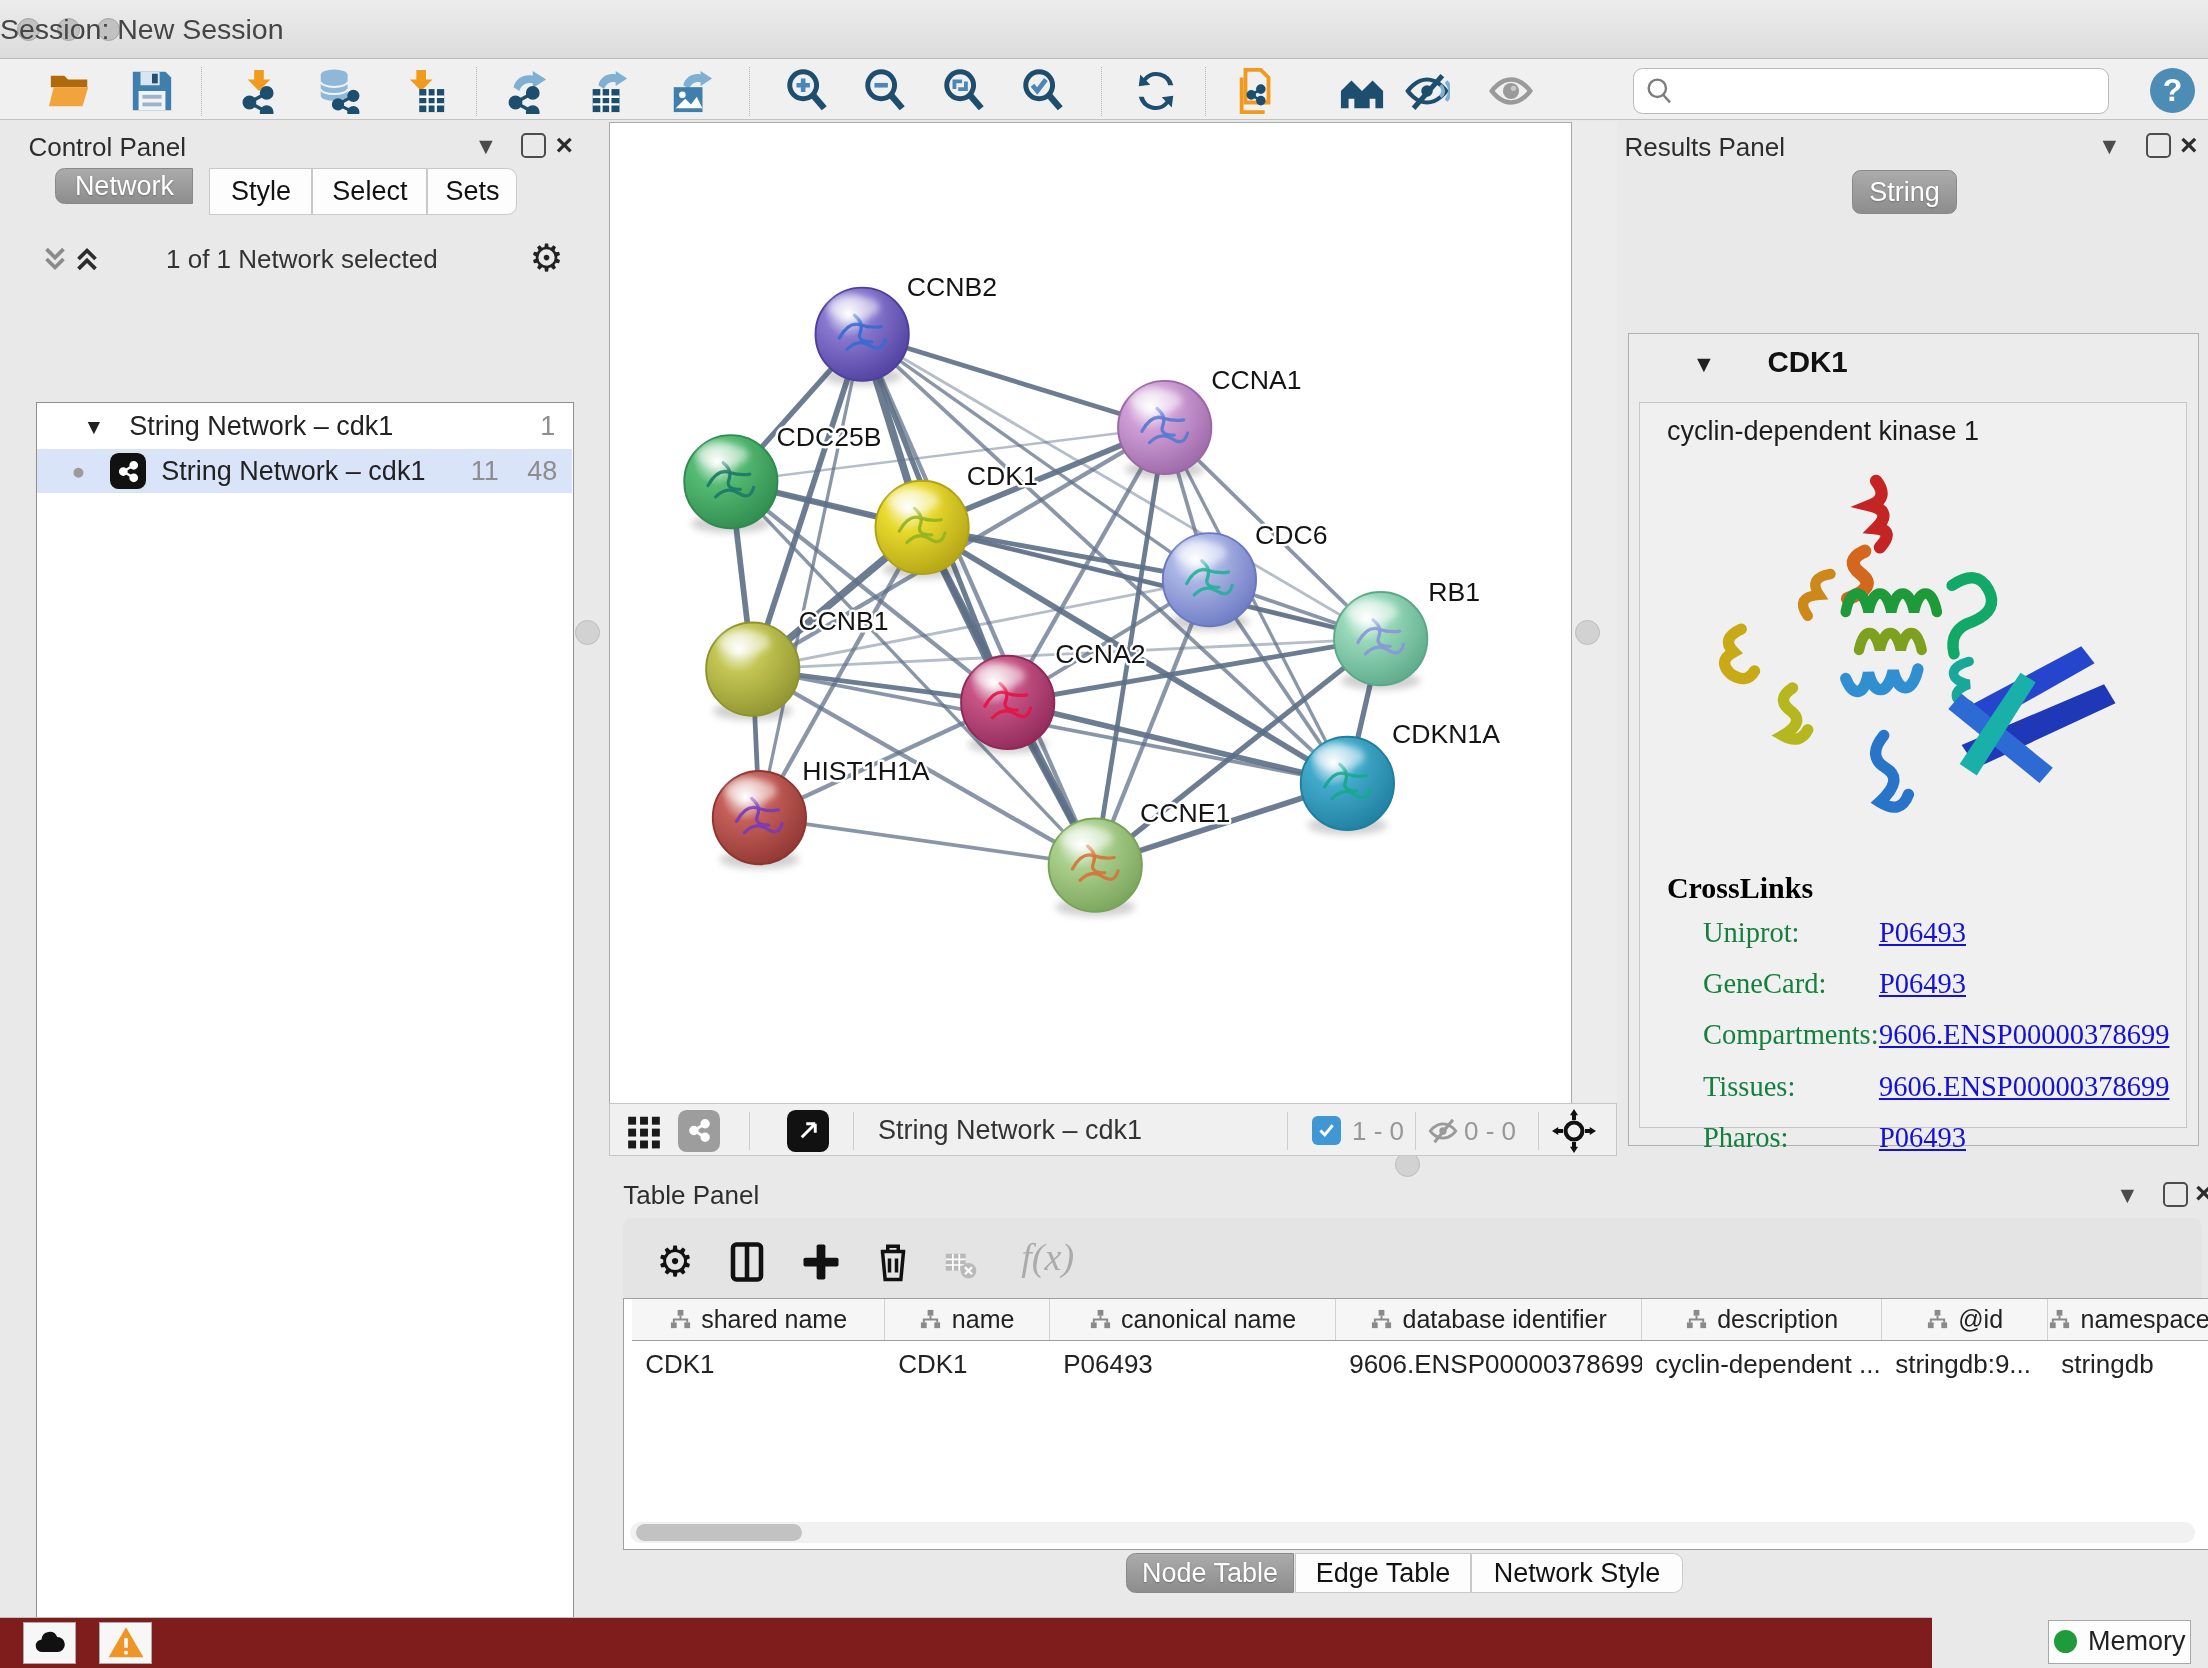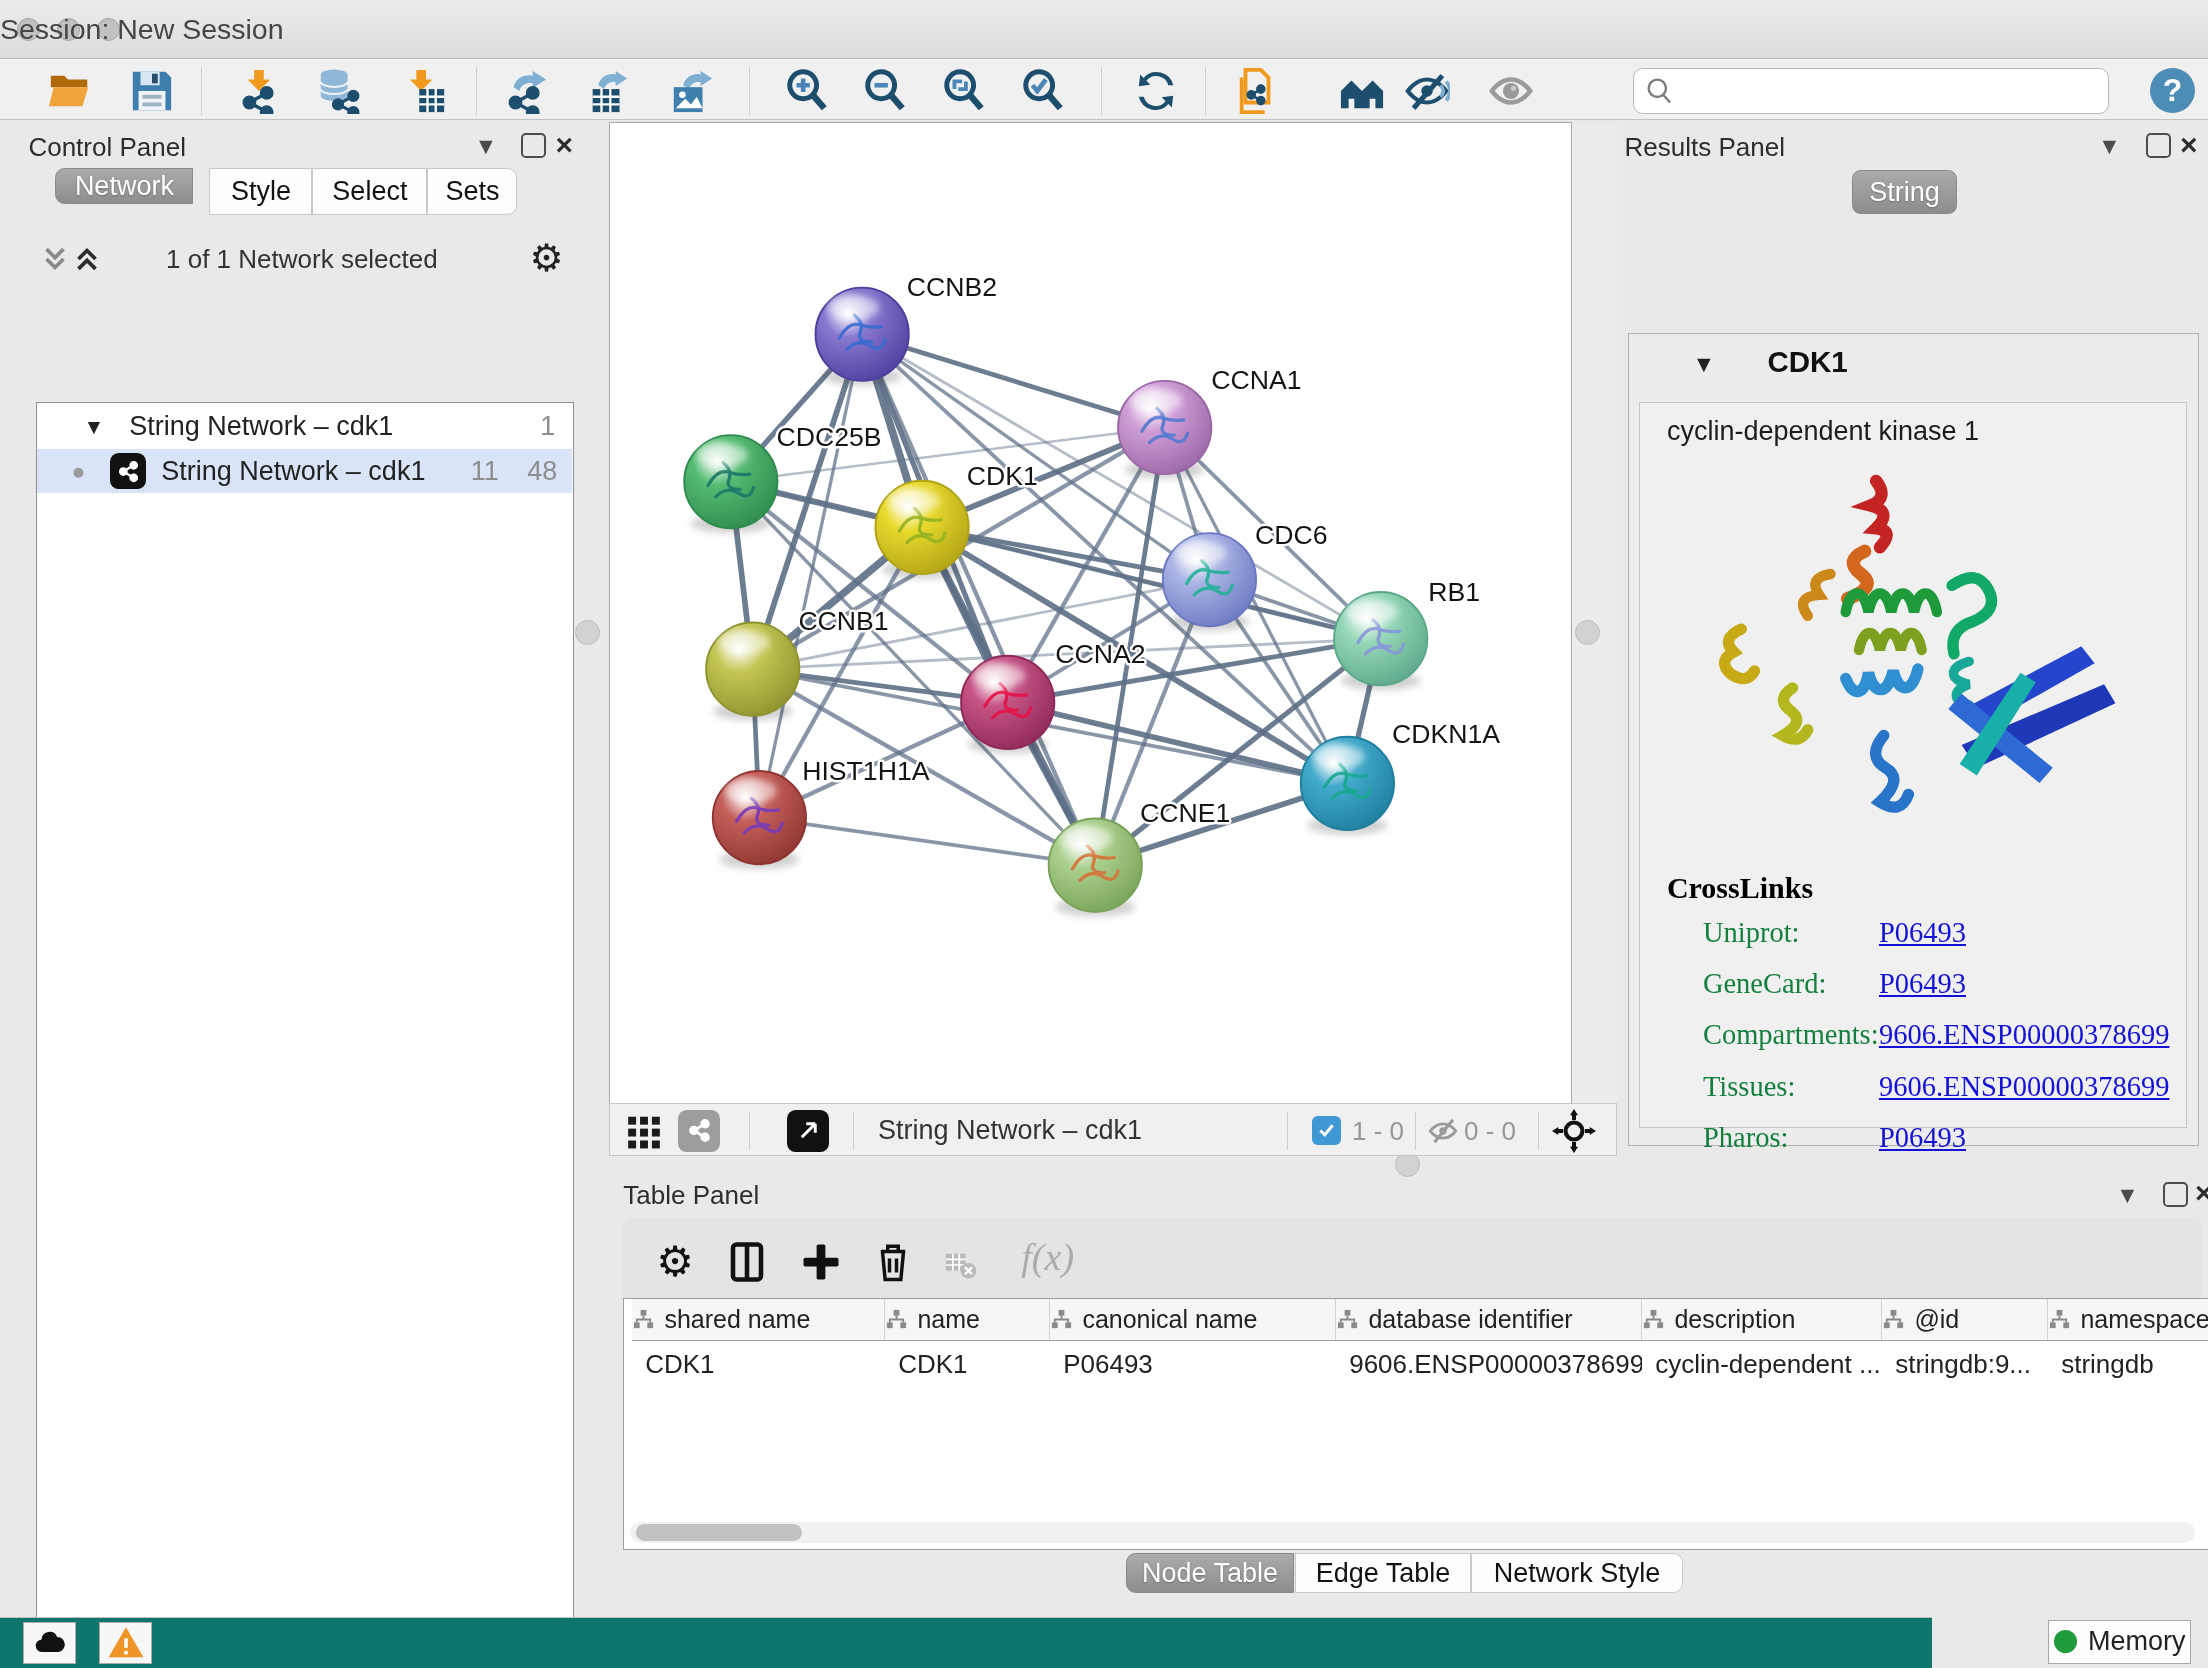--- a/index.html
+++ b/index.html
@@ -45,28 +45,28 @@
 .innerbox{position:absolute;left:9.5px;top:68px;width:548px;height:726px;background:#f0f0f0;border:1px solid #c6c6c6}
 .serif{font-family:"Liberation Serif",serif}
 .xlrow{position:absolute;left:63px;width:476px;height:38px;font-size:28.5px}
 .xlrow .lab{position:absolute;left:0;color:#15803d}
 .xlrow .val{position:absolute;left:176px;color:#1412d6;text-decoration:underline}
 
 .tpanel{position:absolute;left:609px;top:1172px;width:1600px;height:438px}
 .ttoolbar{position:absolute;left:14.3px;top:46px;width:1579px;height:86px;background:#e4e4e4;border-radius:9.5px}
 .tablebox{position:absolute;left:14.3px;top:126px;width:1586px;height:252px;background:#fff;border:1.9px solid #9f9f9f}
 .thead{position:absolute;left:7.6px;top:0;height:42px;display:flex;border-bottom:1.9px solid #9f9f9f;background:#f6f6f6}
-.th{display:flex;align-items:center;gap:9.5px;font-size:25px;color:#222;border-right:1px solid #d2d2d2;overflow:hidden;white-space:nowrap}
+.th{display:flex;align-items:center;justify-content:center;gap:9.5px;font-size:25px;color:#222;border-right:1px solid #d2d2d2;overflow:hidden;white-space:nowrap}
 .trdata{position:absolute;left:7.6px;top:44px;height:42px;display:flex;font-size:26px}
 .td{display:flex;align-items:center;padding-left:13.3px;overflow:hidden;white-space:nowrap}
 .hscroll{position:absolute;left:5.7px;bottom:5.7px;width:1565px;height:21px;background:#f1f1f1;border-radius:10.5px}
 .hthumb{position:absolute;left:5.7px;top:1.9px;width:166px;height:17px;background:#c2c2c2;border-radius:8.6px}
 .btabs{position:absolute;top:381px;height:40px}
 
-.statusbar{position:absolute;left:0;top:1617px;width:1932px;height:51px;background:#0f766e;border-top:1px solid #c0c0c0}
+.statusbar{position:absolute;left:0;top:1617px;width:1932px;height:51px;background:#7f1d1d;border-top:1px solid #c0c0c0}
 .sqbtn{position:absolute;top:3.8px;width:53px;height:42px;background:#f7f7f7;border:1px solid #ababab;display:flex;align-items:center;justify-content:center}
 .membtn{position:absolute;left:2048px;top:1.9px;width:143px;height:44px;background:#fdfdfd;border:1px solid #a8a8a8;display:flex;align-items:center;justify-content:center;gap:11.4px;font-size:27px}
 .memdot{width:23px;height:23px;border-radius:50%;background:#1f9a3c}
 </style>
 </head>
 <body>
 
 <div class="titlebar">
   <div class="tlight" style="left:17px"></div>
   <div class="tlight" style="left:57px"></div>

